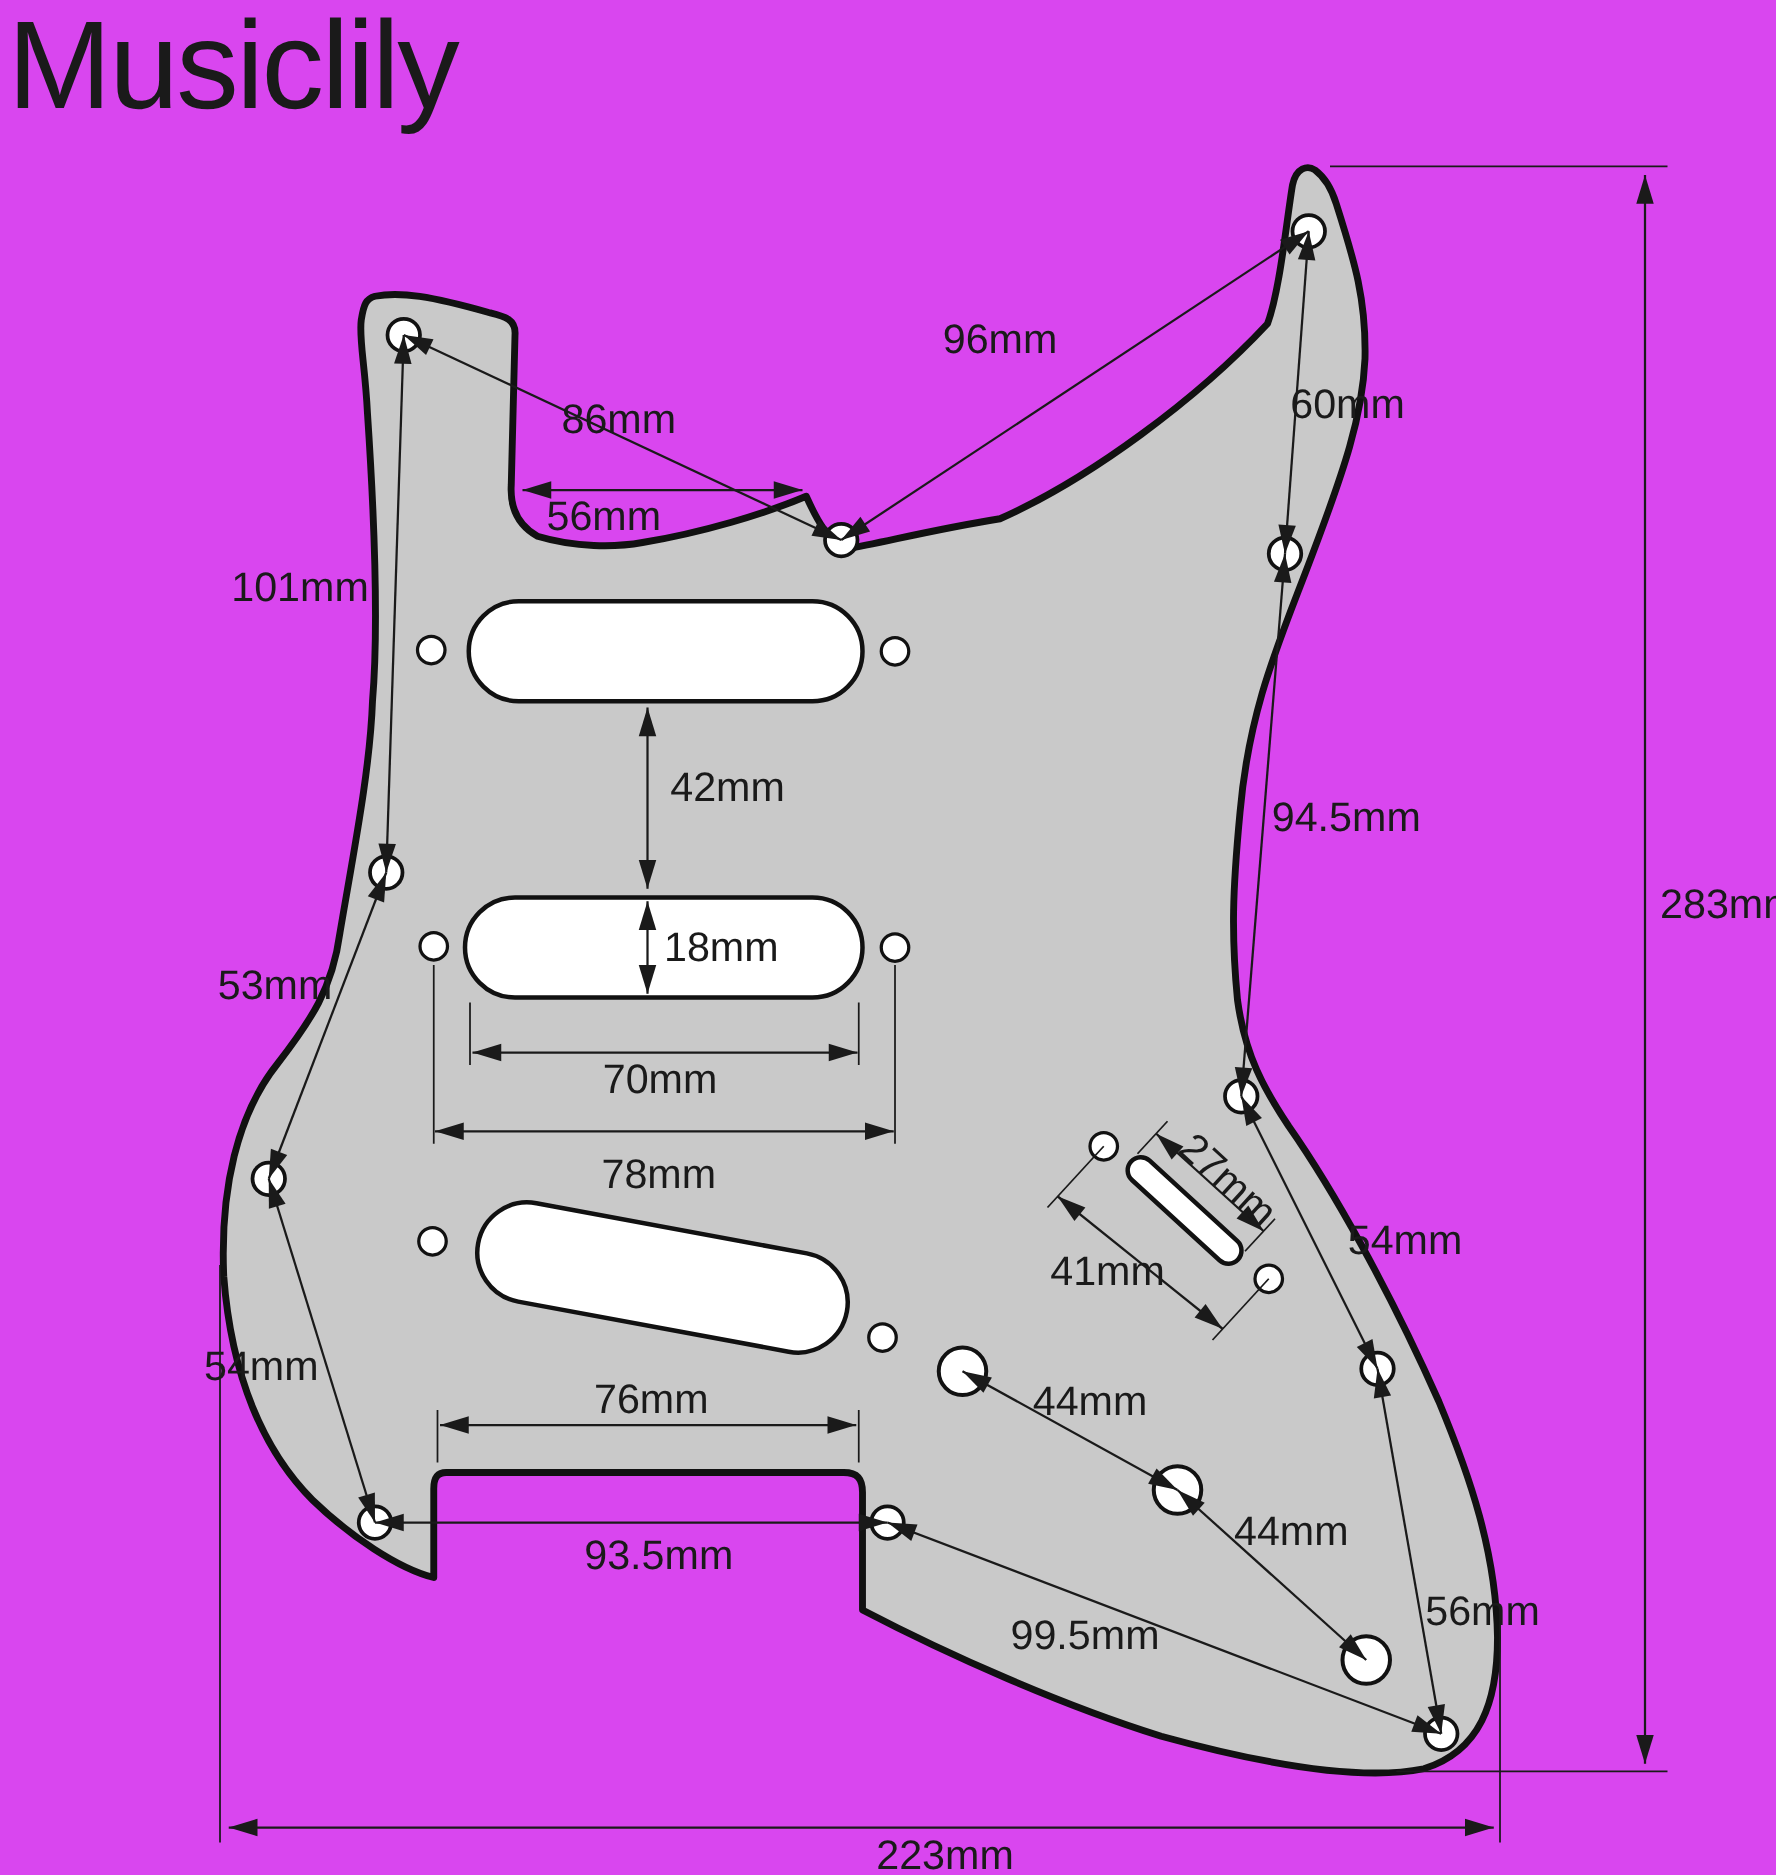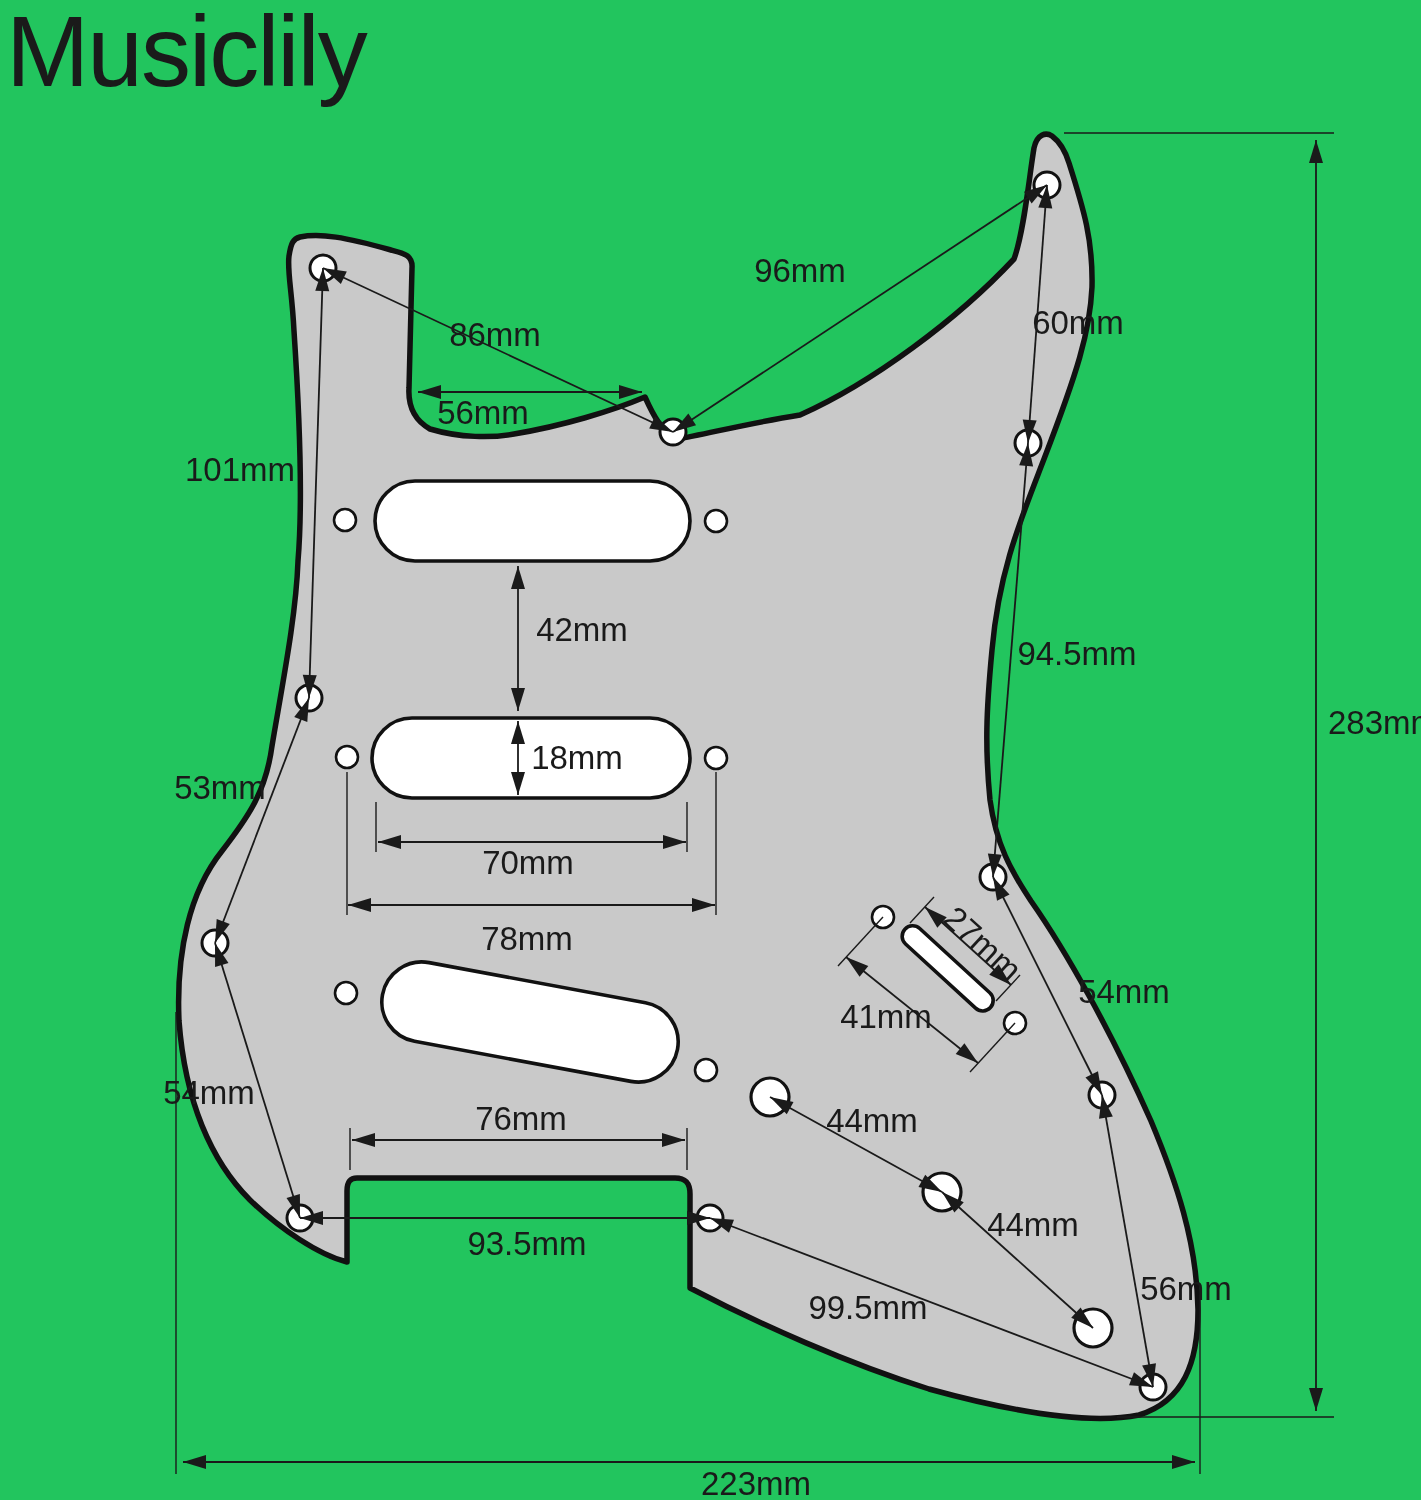--- a/index.html
+++ b/index.html
@@ -1,16 +1,16 @@
 <!DOCTYPE html>
 <html><head>
 <meta charset="utf-8">
 <style>
   html,body{margin:0;padding:0;background:#ffffff;}
-  .stage{position:relative;width:1421px;height:1500px;background:#22c55e;overflow:hidden;}
+  .stage{position:relative;width:1421px;height:1500px;background:#d946ef;overflow:hidden;}
   svg{display:block;}
   text{font-family:"Liberation Sans","DejaVu Sans",sans-serif;fill:#1a1a1a;}
   .dimlbl{font-size:33px;}
   .brand{font-size:100px;letter-spacing:-2px;}
   .dim line, .dim path{stroke:#1a1a1a;stroke-width:1.8;fill:none;}
   .ext line{stroke:#1a1a1a;stroke-width:1.4;fill:none;}
   .cut{fill:#ffffff;stroke:#111111;stroke-width:3.6;}
   .hole{fill:#ffffff;stroke:#111111;stroke-width:3;}
   .pot{fill:#ffffff;stroke:#111111;stroke-width:3.2;}
   .mini{fill:#ffffff;stroke:#111111;stroke-width:2.6;}

